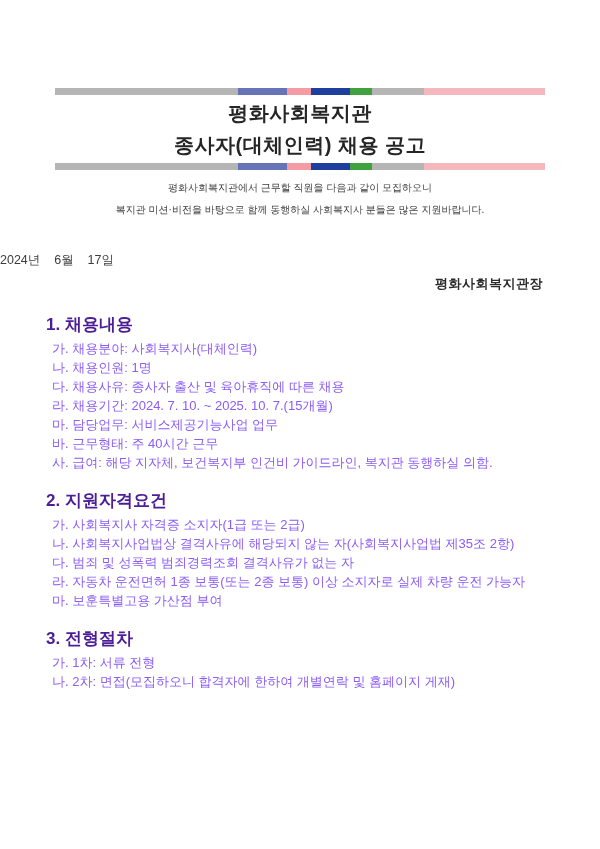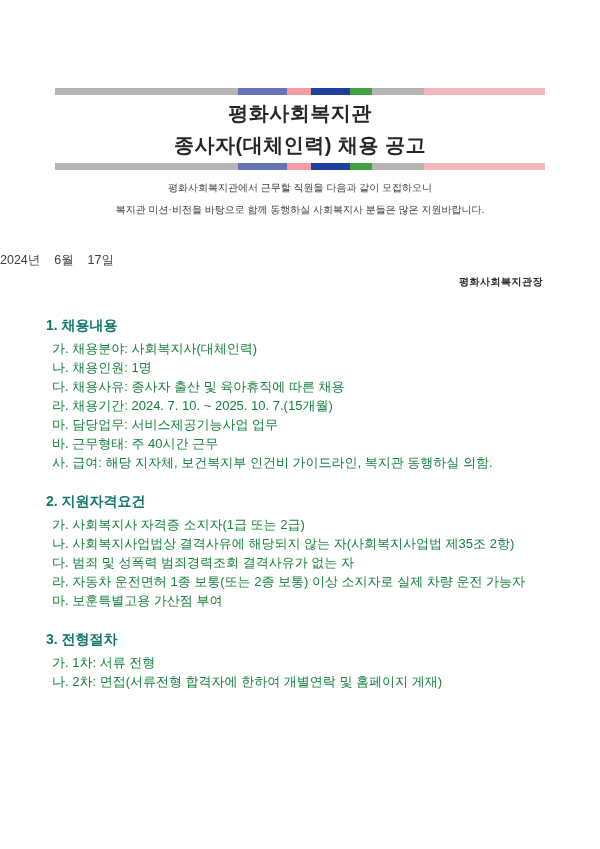--- a/index.html
+++ b/index.html
@@ -53,43 +53,43 @@
     width: 100%;
     text-align: left;
     font-size: 12.5px;
     color: #3d3d3d;
     white-space: pre;
   }
   .signature {
     position: absolute;
     top: 275px;
     right: 57px;
-    font-size: 10px;
+    font-size: 13px;
     font-weight: bold;
     color: #2b2b2b;
     letter-spacing: 0.5px;
   }
   #sections {
     position: absolute;
     top: 316px;
     left: 46px;
     width: 510px;
   }
   .sec { margin-bottom: 20px; }
   .sec-heading {
-    font-size: 14px;
+    font-size: 17px;
     font-weight: bold;
-    color: #0f766e;
+    color: #4c1d95;
     line-height: 18px;
     margin-bottom: 5px;
   }
   .sec-item {
     font-size: 13px;
     line-height: 19px;
-    color: #15803d;
+    color: #8b5cf6;
     padding-left: 6px;
     white-space: nowrap;
   }
 </style>
 </head>
 <body>
 
 <div class="page">
 
   <div class="deco-bar bar-top">
@@ -141,17 +141,17 @@
         <div class="sec-heading">2. 지원자격요건</div>
         <div class="sec-item">가. 사회복지사 자격증 소지자(1급 또는 2급)</div>
         <div class="sec-item">나. 사회복지사업법상 결격사유에 해당되지 않는 자(사회복지사업법 제35조 2항)</div>
         <div class="sec-item">다. 범죄 및 성폭력 범죄경력조회 결격사유가 없는 자</div>
         <div class="sec-item">라. 자동차 운전면허 1종 보통(또는 2종 보통) 이상 소지자로 실제 차량 운전 가능자</div>
         <div class="sec-item">마. 보훈특별고용 가산점 부여</div>
       </section>
       <section class="sec">
         <div class="sec-heading">3. 전형절차</div>
         <div class="sec-item">가. 1차: 서류 전형</div>
-        <div class="sec-item">나. 2차: 면접(서류전형 합격자에 한하여 개별연락 및 홈페이지 게재)</div>
+        <div class="sec-item">나. 2차: 면접(모집하오니 합격자에 한하여 개별연락 및 홈페이지 게재)</div>
       </section>
     </div>
 
 </div>
 
 </body></html>

